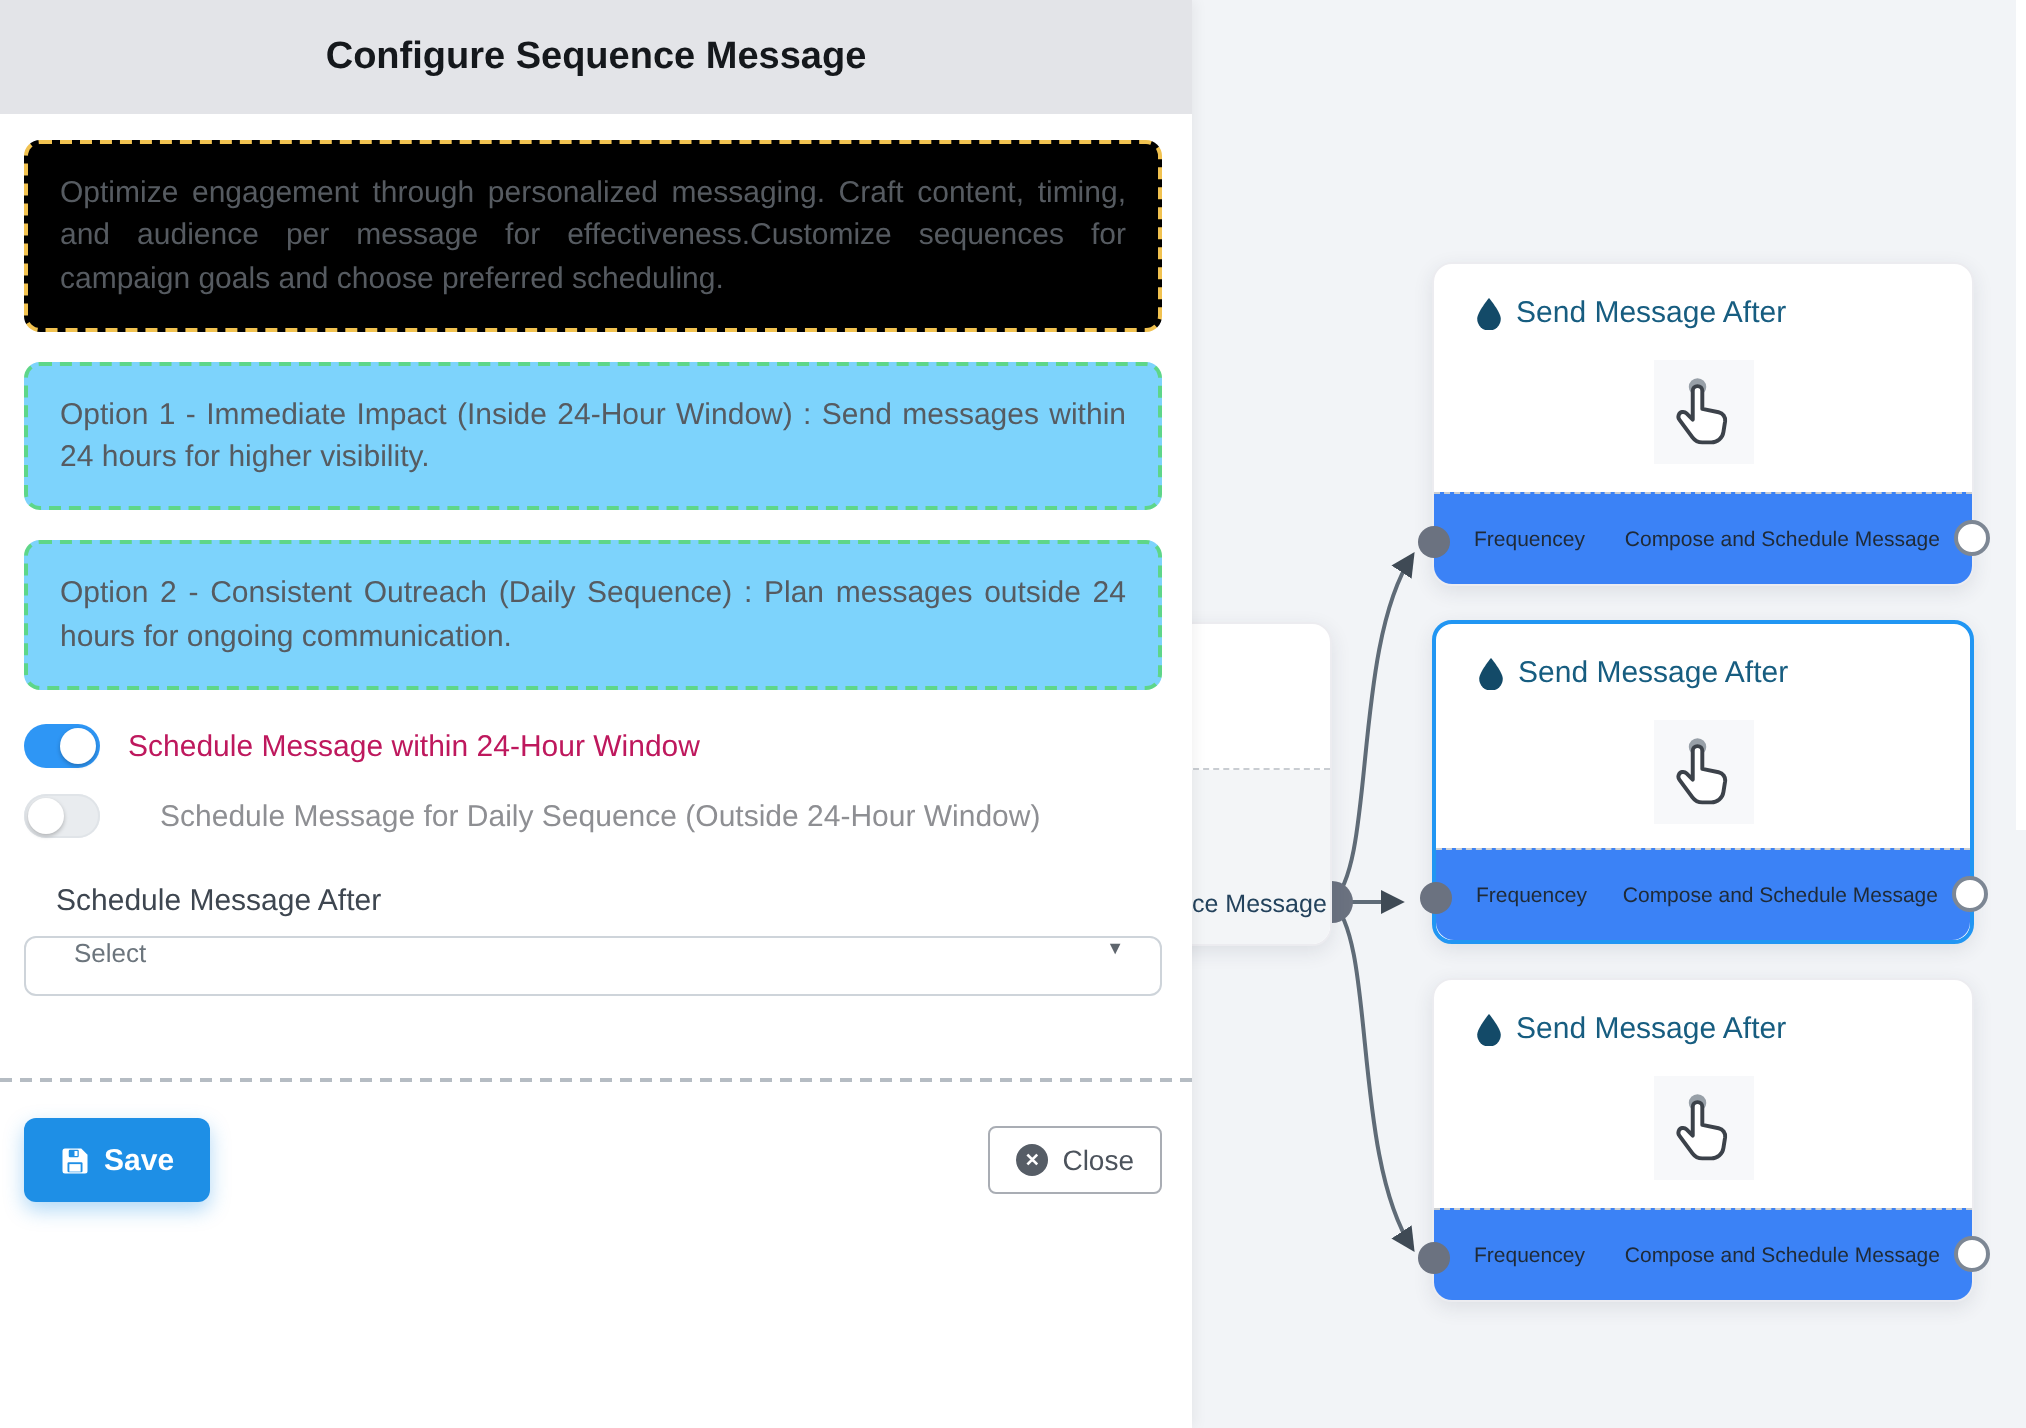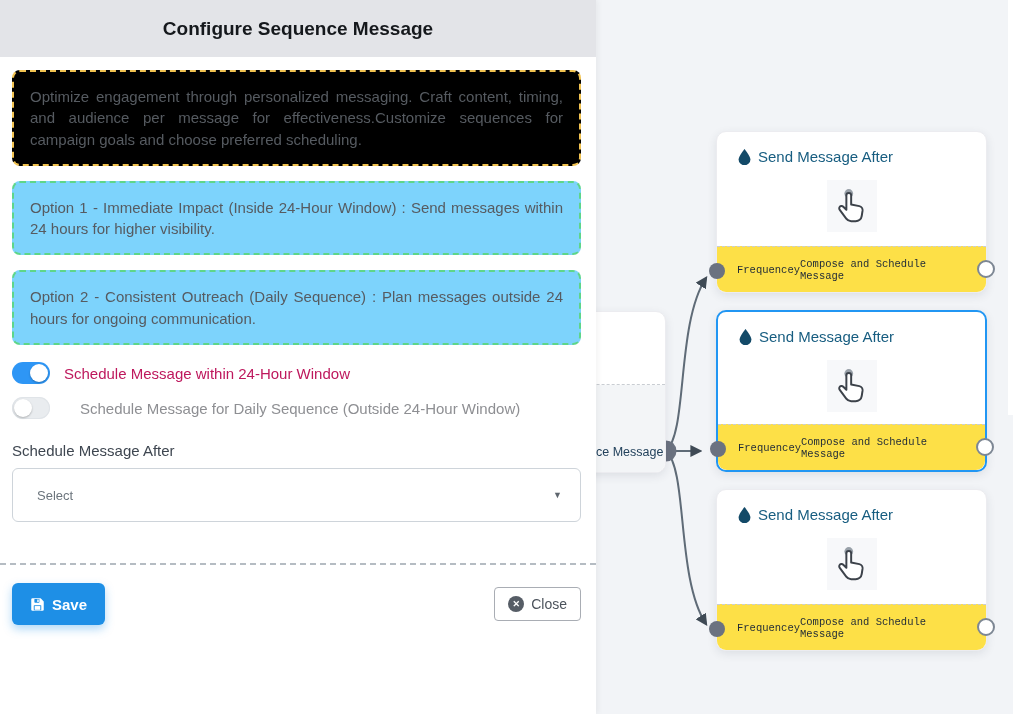--- a/index.html
+++ b/index.html
@@ -19,23 +19,23 @@
   .toggle-row{display:flex;align-items:center;gap:14px;margin-bottom:13px;height:22px;}
   .switch{width:38px;height:22px;border-radius:11px;position:relative;flex:0 0 auto;cursor:pointer;}
   .switch.on{background:#2e96f5;}
   .switch.off{background:#e9ecef;box-shadow:inset 0 0 0 1px #e0e4e8;}
   .knob{position:absolute;top:2px;width:18px;height:18px;border-radius:50%;background:#fff;
     box-shadow:0 1px 2px rgba(0,0,0,.25);}
   .switch.on .knob{right:2px;}
   .switch.off .knob{left:2px;}
   .toggle-label{font-size:15px;color:#be185d;}
   .toggle-label.muted{color:#8e8f93;margin-left:16px;}
-  .field-label{margin-top:23px;font-size:15px;color:#3e4650;margin-bottom:9px;}
-  .select{height:54px;border:1px solid #ced4da;border-radius:6px;background:#fff;
-    display:flex;align-items:center;justify-content:space-between;padding:0 18px 0 24px;
+  .field-label{margin-top:23px;font-size:15px;color:#3e4650;margin-bottom:9px;margin-left:16px;}
+  .select{height:30px;border:1px solid #ced4da;border-radius:6px;background:#fff;
+    display:flex;align-items:flex-start;justify-content:space-between;padding:0 18px 0 24px;
     color:#6c757d;font-size:13px;cursor:pointer;box-sizing:border-box;}
   .caret{font-size:9px;color:#5f666e;}
   .divider{border-top:2px dashed #b5bcc3;margin:41px -15px 0 -12px;height:0;}
   .panel-footer{display:flex;justify-content:space-between;align-items:flex-start;padding-top:18px;}
   .btn-save{display:flex;align-items:center;gap:7px;height:42px;padding:0 18px;background:#1e8fe6;
     border:none;border-radius:6px;color:#fff;font-weight:700;font-size:15px;cursor:pointer;
     box-shadow:0 4px 10px rgba(30,143,230,.35);font-family:inherit;}
   .btn-close{display:flex;align-items:center;gap:7px;height:34px;margin-top:4px;padding:0 13px;
     background:#fff;border:1px solid #a9adb4;border-radius:4px;color:#4c535c;font-size:14px;
     cursor:pointer;font-family:inherit;}
@@ -47,23 +47,23 @@
   .scroll-strip{position:absolute;right:0;top:0;width:5px;height:415px;background:#fff;}
   .edges{position:absolute;left:0;top:0;width:417px;height:714px;pointer-events:none;}
   .flow-node{position:absolute;background:#fff;border:1px solid #ececf0;border-radius:10px;
     box-shadow:0 3px 10px rgba(40,50,70,.10);box-sizing:border-box;cursor:pointer;}
   .flow-node.selected{border:2px solid #2196f3;}
   .msg-node{left:120px;width:271px;height:162px;}
   .node-title{position:absolute;left:21px;top:16px;display:flex;align-items:center;gap:7px;
     color:#175d80;font-weight:400;font-size:15px;}
   .hand-box{position:absolute;left:50%;top:48px;transform:translateX(-50%);width:50px;height:52px;
     background:#f7f8fa;display:flex;align-items:center;justify-content:center;}
-  .node-footer{position:absolute;left:0;right:0;bottom:0;height:45px;background:#fde047;
+  .node-footer{position:absolute;left:0;right:0;bottom:0;height:45px;background:#3b82f6;
     border-top:1px dashed #c9cdd2;border-radius:0 0 9px 9px;display:flex;align-items:center;
-    justify-content:space-between;padding:0 16px 0 20px;font-size:10.5px;color:#1f2a37;font-family:Liberation Mono, monospace;}
+    justify-content:space-between;padding:0 16px 0 20px;font-size:10.5px;color:#1f2a37;}
   .handle-left{position:absolute;left:-8px;bottom:13px;width:16px;height:16px;border-radius:50%;
     background:#6b7280;cursor:crosshair;}
   .handle-right{position:absolute;right:-9px;bottom:14px;width:14px;height:14px;border-radius:50%;
     background:#fff;border:2px solid #7d8794;cursor:crosshair;}
   .source-node{left:-76px;top:311px;width:146px;height:162px;}
   .source-sep{position:absolute;left:0;right:0;top:72px;border-top:1px dashed #c9cdd2;}
   .source-footer{position:absolute;left:0;right:0;top:73px;bottom:0;background:#f3f5f7;border-radius:0 0 9px 9px;}
   .source-label{position:absolute;left:75px;top:133px;font-size:12.5px;color:#23425c;white-space:nowrap;}
 </style>
 </head>

